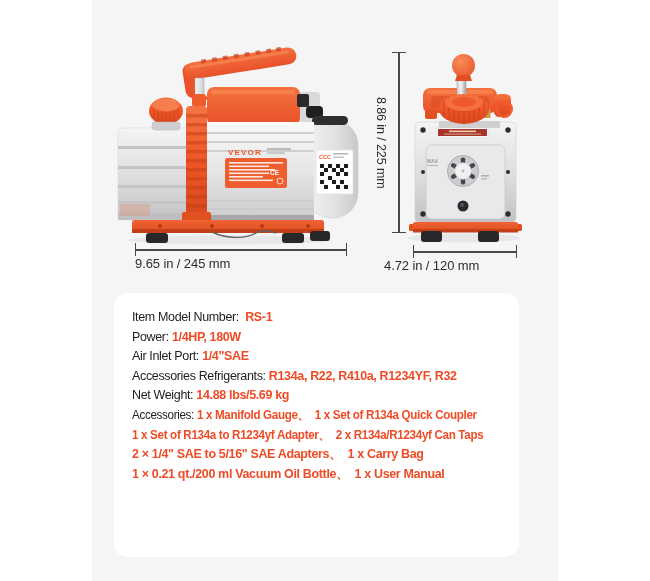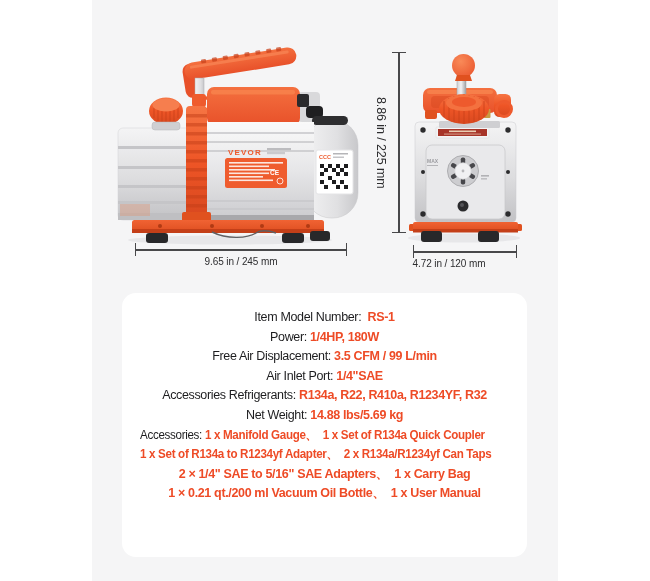--- a/index.html
+++ b/index.html
@@ -4,26 +4,26 @@
 <style>
   html,body{margin:0;padding:0;background:#fff;}
   .canvas{position:relative;width:650px;height:581px;background:var(--canvas-bg,#ffffff);
     font-family:"Liberation Sans",sans-serif;overflow:hidden;}
   .gray-band{position:absolute;left:92px;top:0;width:466px;height:581px;background:var(--panel-bg,#f5f5f6);}
   svg{position:absolute;display:block;}
   svg text{font-family:"Liberation Sans",sans-serif;}
   #side-pump{left:110px;top:34px;}
   #front-pump{left:394px;top:45px;}
   .dline{position:absolute;background:var(--dim,#48484a);}
-  .dlabel{position:absolute;font-size:10px;color:#2d2d2f;text-align:center;letter-spacing:-0.1px;}
+  .dlabel{position:absolute;font-size:13px;color:#2d2d2f;letter-spacing:-0.1px;}
   .vlabel{position:absolute;left:371px;top:52px;width:20px;height:181px;display:flex;
     align-items:center;justify-content:center;writing-mode:vertical-rl;
     font-size:12.5px;color:#2d2d2f;letter-spacing:-0.1px;}
-  .spec-card{position:absolute;left:122px;top:293px;width:405px;height:264px;
-    background:var(--card-bg,#ffffff);border-radius:14px;padding:15px 18px 0 18px;box-sizing:border-box;text-align:center;}
+  .spec-card{position:absolute;left:114px;top:293px;width:405px;height:264px;
+    background:var(--card-bg,#ffffff);border-radius:14px;padding:15px 18px 0 18px;box-sizing:border-box;}
   .spec-row{font-size:12.5px;line-height:19.6px;white-space:pre;letter-spacing:-0.35px;
     transform-origin:0 50%;}
   .spec-row.long{transform:scaleX(0.93);}
   .spec-label{color:var(--label-text,#1d1d1f);font-weight:400;}
   .spec-value{color:var(--value-text,#ee4b26);font-weight:700;}
 </style>
 </head>
 <body>
 
 <div class="canvas">
@@ -308,21 +308,20 @@
   <div class="vlabel">8.86 in / 225 mm</div>
 
   <div class="dline" style="left:413px;top:251px;width:103px;height:1.5px;"></div>
   <div class="dline" style="left:412.5px;top:245px;width:1.5px;height:13px;"></div>
   <div class="dline" style="left:515.5px;top:245px;width:1.5px;height:13px;"></div>
   <div class="dlabel" style="left:384px;top:258px;width:130px;">4.72 in / 120 mm</div>
 
   <div class="spec-card">
     <div class="spec-row"><span class="spec-label">Item Model Number:  </span><span class="spec-value">RS-1</span></div>
     <div class="spec-row"><span class="spec-label">Power: </span><span class="spec-value">1/4HP, 180W</span></div>
-    <div class="spec-row"><span class="spec-label">Free Air Displacement: </span><span class="spec-value">3.5 CFM / 99 L/min</span></div>
     <div class="spec-row"><span class="spec-label">Air Inlet Port: </span><span class="spec-value">1/4"SAE</span></div>
     <div class="spec-row"><span class="spec-label">Accessories Refrigerants: </span><span class="spec-value">R134a, R22, R410a, R1234YF, R32</span></div>
     <div class="spec-row"><span class="spec-label">Net Weight: </span><span class="spec-value">14.88 lbs/5.69 kg</span></div>
     <div class="spec-row long"><span class="spec-label">Accessories: </span><span class="spec-value">1 x Manifold Gauge、  1 x Set of R134a Quick Coupler</span></div>
     <div class="spec-row long"><span class="spec-label"></span><span class="spec-value">1 x Set of R134a to R1234yf Adapter、  2 x R134a/R1234yf Can Taps</span></div>
     <div class="spec-row"><span class="spec-label"></span><span class="spec-value">2 × 1/4" SAE to 5/16" SAE Adapters、  1 x Carry Bag</span></div>
     <div class="spec-row"><span class="spec-label"></span><span class="spec-value">1 × 0.21 qt./200 ml Vacuum Oil Bottle、  1 x User Manual</span></div>
   </div>
 </div>
 

